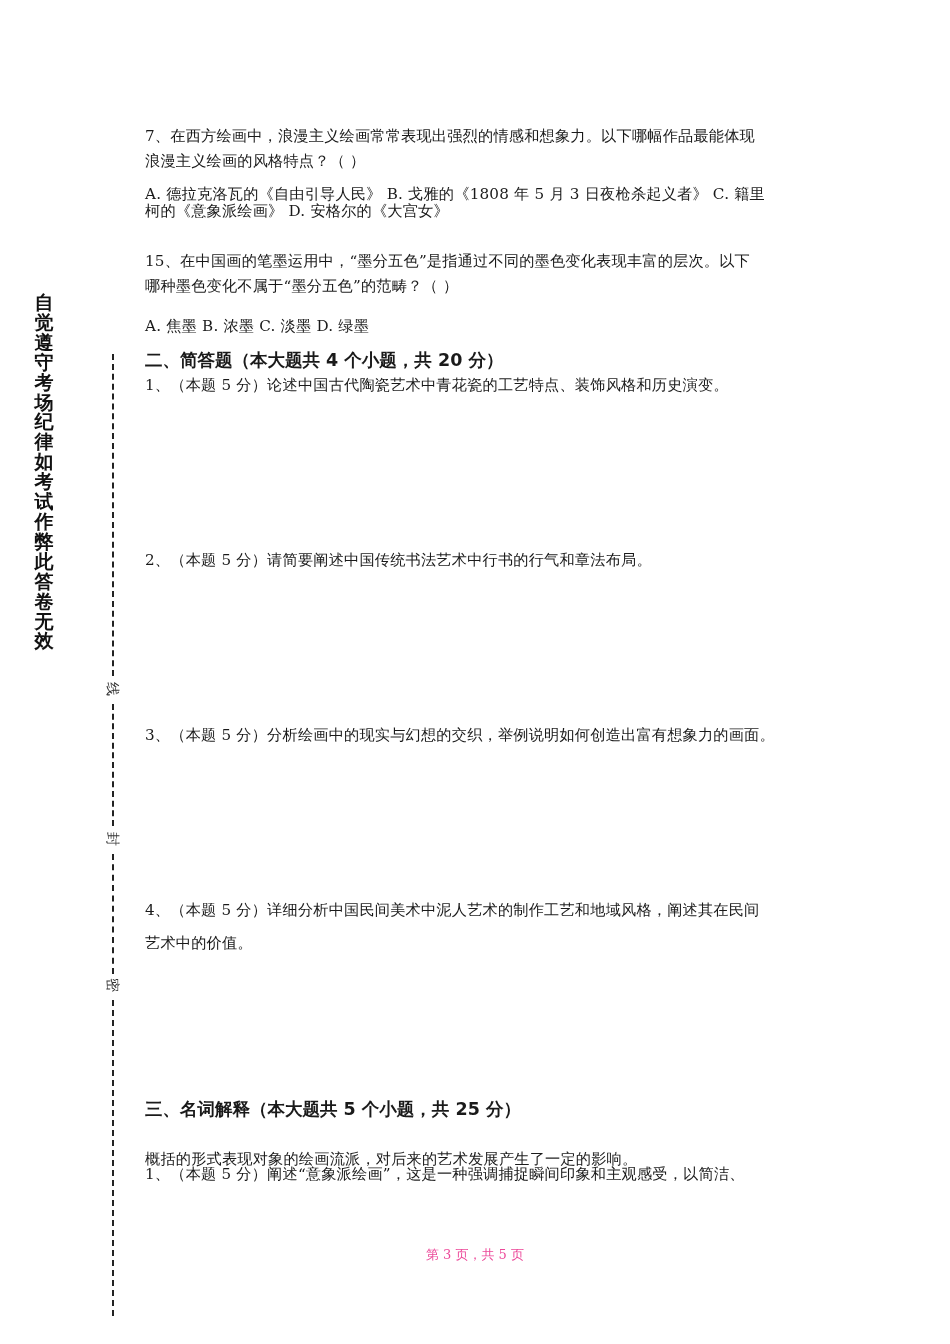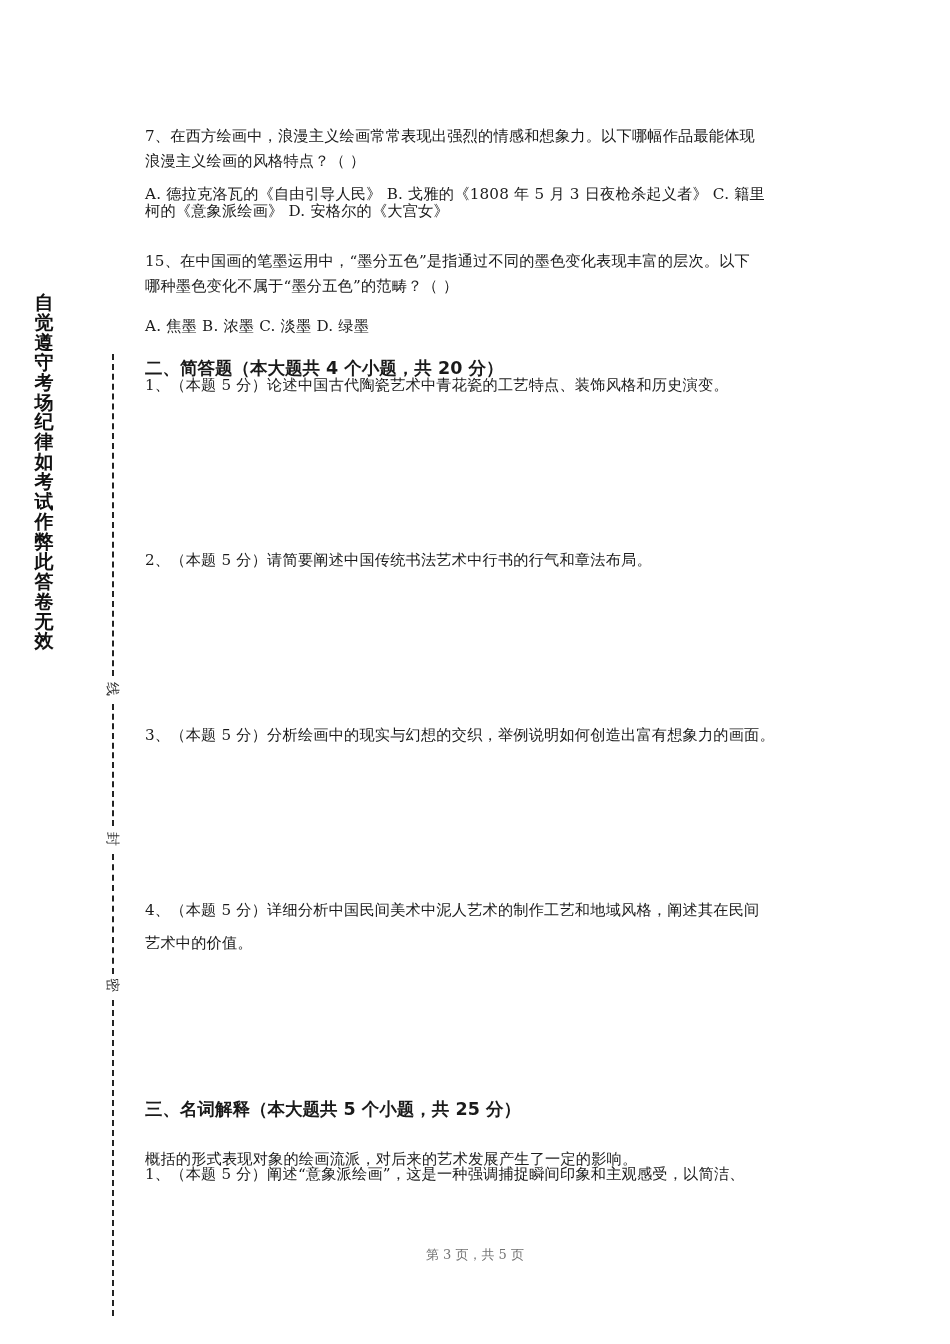--- a/index.html
+++ b/index.html
@@ -20,21 +20,21 @@
                font-size: 14px; line-height: 18px; text-align: center; color: #333;
                transform: rotate(90deg); font-family: "DejaVu Serif", serif; }
 
   .content { position: absolute; left: 145px; top: 0; width: 680px; }
   .line { position: absolute; left: 0; white-space: nowrap; font-size: 15.2px;
           line-height: 20px; letter-spacing: 0.2px; }
   .heading { position: absolute; left: 0; white-space: nowrap; font-size: 17.5px;
              line-height: 22px; font-weight: bold;
              font-family: "DejaVu Sans", "Liberation Sans", sans-serif; }
   .footer { position: absolute; left: 0; width: 950px; top: 1246px; text-align: center;
-            font-size: 13px; line-height: 18px; color: #737373; }
+            font-size: 13px; line-height: 18px; color: #ec4899; }
 </style>
 </head>
 <body>
 
 <div class="page">
 
   <div class="side-warning">
     <span>自</span>
     <span>觉</span>
     <span>遵</span>
@@ -67,21 +67,21 @@
 
     <div class="line" style="top:126px;">7、在西方绘画中，浪漫主义绘画常常表现出强烈的情感和想象力。以下哪幅作品最能体现</div>
     <div class="line" style="top:151px;">浪漫主义绘画的风格特点？（ ）</div>
     <div class="line" style="top:176px;margin-top:8px;">A. 德拉克洛瓦的《自由引导人民》 B. 戈雅的《1808 年 5 月 3 日夜枪杀起义者》 C. 籍里</div>
     <div class="line" style="top:201px;">柯的《意象派绘画》 D. 安格尔的《大宫女》</div>
 
     <div class="line" style="top:251px;">15、在中国画的笔墨运用中，“墨分五色”是指通过不同的墨色变化表现丰富的层次。以下</div>
     <div class="line" style="top:276px;">哪种墨色变化不属于“墨分五色”的范畴？（ ）</div>
     <div class="line" style="top:287px;margin-top:29px;">A. 焦墨 B. 浓墨 C. 淡墨 D. 绿墨</div>
 
-    <div class="heading" style="top:349px;margin-top:8px;">二、简答题（本大题共 4 个小题，共 20 分）</div>
+    <div class="heading" style="top:349px;">二、简答题（本大题共 4 个小题，共 20 分）</div>
     <div class="line" style="top:375px;">1、（本题 5 分）论述中国古代陶瓷艺术中青花瓷的工艺特点、装饰风格和历史演变。</div>
     <div class="line" style="top:550px;">2、（本题 5 分）请简要阐述中国传统书法艺术中行书的行气和章法布局。</div>
     <div class="line" style="top:725px;">3、（本题 5 分）分析绘画中的现实与幻想的交织，举例说明如何创造出富有想象力的画面。</div>
     <div class="line" style="top:900px;">4、（本题 5 分）详细分析中国民间美术中泥人艺术的制作工艺和地域风格，阐述其在民间</div>
     <div class="line" style="top:925px;margin-top:8px;">艺术中的价值。</div>
 
     <div class="heading" style="top:1098px;">三、名词解释（本大题共 5 个小题，共 25 分）</div>
     <div class="line" style="top:1124px;margin-top:40px;">1、（本题 5 分）阐述“意象派绘画”，这是一种强调捕捉瞬间印象和主观感受，以简洁、</div>
     <div class="line" style="top:1149px;">概括的形式表现对象的绘画流派，对后来的艺术发展产生了一定的影响。</div>
   </div>

